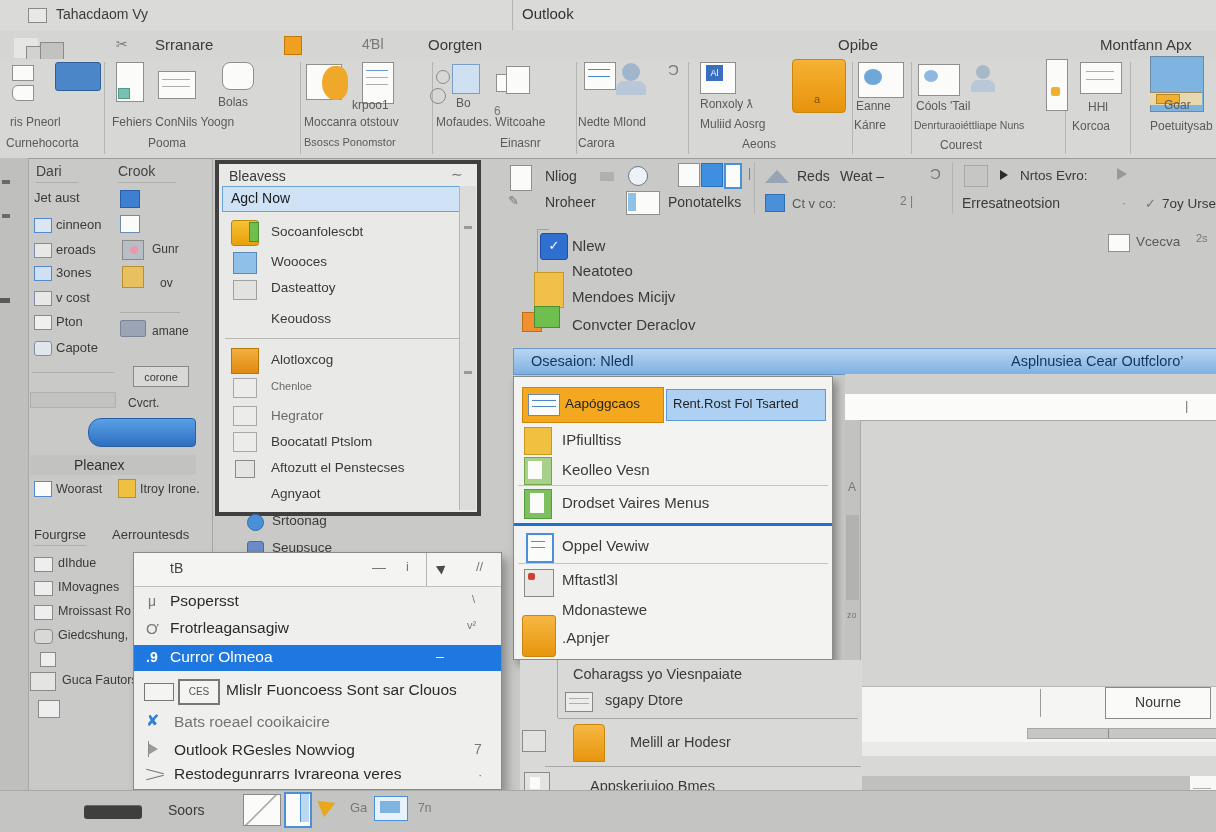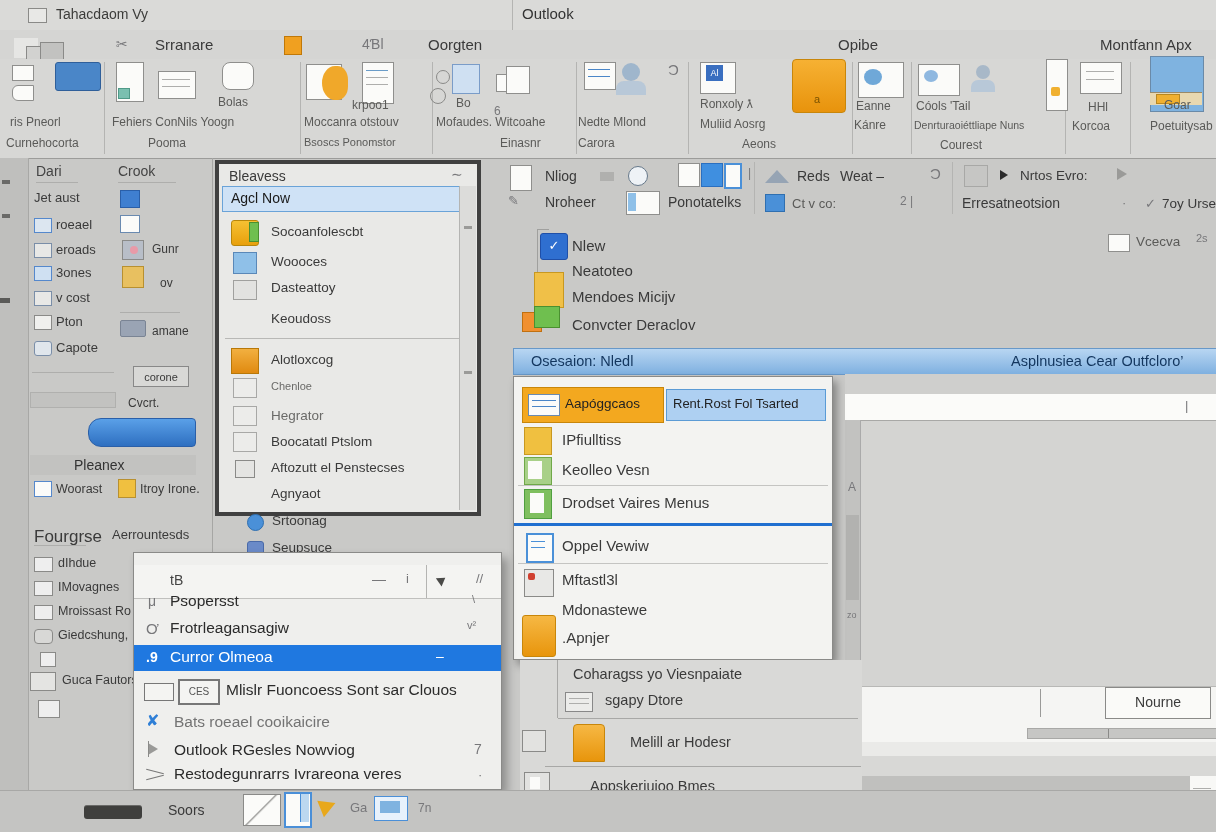--- a/index.html
+++ b/index.html
@@ -144,21 +144,21 @@
     <span class="a" style="left:2px;top:56px;width:8px;height:4px;background:#6a6a68"></span>
     <span class="a" style="left:0;top:140px;width:10px;height:5px;background:#5a5a58"></span>
   </div>
 
   <div class="a" style="left:28px;top:158px;width:184px;height:632px;border-right:1px solid #a6a6a4">
     <span class="t" style="left:8px;top:5px;font-size:14px;color:#444">Dari</span>
     <span class="hline" style="left:8px;top:24px;width:42px"></span>
     <span class="t" style="left:6px;top:32px;font-size:13px">Jet aust</span>
 
     <span class="a" style="left:6px;top:60px;width:16px;height:13px;background:#dce6f0;border:1px solid #5588cc"></span>
-    <span class="t" style="left:28px;top:59px;font-size:13px">roeael</span>
+    <span class="t" style="left:28px;top:59px;font-size:13px">cinneon</span>
     <span class="a" style="left:6px;top:85px;width:16px;height:13px;background:#e8e8e6;border:1px solid #7a8ea8"></span>
     <span class="t" style="left:28px;top:84px;font-size:13px">eroads</span>
     <span class="a" style="left:6px;top:108px;width:16px;height:13px;background:#cfe0f2;border:1px solid #5588cc"></span>
     <span class="t" style="left:28px;top:107px;font-size:13px">3ones</span>
     <span class="a" style="left:6px;top:133px;width:16px;height:13px;background:#e8e8e6;border:1px solid #7a8ea8"></span>
     <span class="t" style="left:28px;top:132px;font-size:13px">v cost</span>
     <span class="a" style="left:6px;top:157px;width:16px;height:13px;background:#f0f0ee;border:1px solid #8a8a88"></span>
     <span class="t" style="left:28px;top:156px;font-size:13px">Pton</span>
     <span class="a" style="left:6px;top:183px;width:16px;height:13px;background:#e0e6ec;border:1px solid #7a8ea8;border-radius:3px"></span>
     <span class="t" style="left:28px;top:182px;font-size:13px">Capote</span>
@@ -187,21 +187,21 @@
     <span class="a" style="left:60px;top:260px;width:106px;height:27px;background:linear-gradient(#5aa0e8,#2e6fc0);border-radius:13px 4px 4px 13px;border:1px solid #2a5fa8"></span>
 
     <span class="a" style="left:2px;top:297px;width:166px;height:20px;background:#c2c2c0"></span>
     <span class="t" style="left:46px;top:299px;font-size:14px;color:#333">Pleanex</span>
 
     <span class="a" style="left:6px;top:323px;width:16px;height:14px;background:#fbfbf9;border:1px solid #5588cc"></span>
     <span class="t" style="left:28px;top:324px;font-size:12.5px">Woorast</span>
     <span class="a" style="left:90px;top:321px;width:16px;height:17px;background:#f0c040;border:1px solid #b89030"></span>
     <span class="t" style="left:112px;top:324px;font-size:12.5px">Itroy Irone.</span>
 
-    <span class="t" style="left:6px;top:369px;font-size:17px">Fourgrse</span>
+    <span class="t" style="left:6px;top:369px;font-size:13px">Fourgrse</span>
     <span class="hline" style="left:6px;top:387px;width:52px"></span>
     <span class="t" style="left:84px;top:369px;font-size:13px">Aerrountesds</span>
 
     <span class="a" style="left:6px;top:399px;width:17px;height:13px;border:1px solid #8a8a88;background:#eee"></span>
     <span class="t" style="left:30px;top:398px;font-size:12.5px">dIhdue</span>
     <span class="a" style="left:6px;top:423px;width:17px;height:13px;border:1px solid #8a8a88;background:#eee"></span>
     <span class="t" style="left:30px;top:422px;font-size:12.5px">IMovagnes</span>
     <span class="a" style="left:6px;top:447px;width:17px;height:13px;border:1px solid #8a8a88;background:#eee"></span>
     <span class="t" style="left:30px;top:446px;font-size:12.5px">Mroissast Ro</span>
     <span class="a" style="left:6px;top:471px;width:17px;height:13px;border:1px solid #8a8a88;background:#d8d8d6;border-radius:4px"></span>
@@ -404,21 +404,21 @@
     <span class="hline" style="left:25px;top:106px;width:316px;background:#a8a8a6"></span>
 
     <span class="a" style="left:4px;top:112px;width:24px;height:22px;border:1px solid #8a8a88;background:#e2e2e0">
       <span class="a" style="left:5px;top:4px;width:10px;height:12px;background:#fbfbf9;border:1px solid #98"></span>
     </span>
     <span class="t" style="left:70px;top:118px;font-size:14.5px">Appskeriuioo Bmes</span>
     <span class="t g" style="left:-2px;top:145px;font-size:13px">®</span>
   </div>
 
   <div class="a" style="left:133px;top:552px;width:367px;height:236px;background:#efefed;border:1px solid #8a8a88;box-shadow:5px 6px 9px rgba(0,0,0,0.3)">
-    <div class="a" style="left:0;top:12px;width:367px;height:33px;background:#f4f4f2;border-bottom:1px solid #c0c0be">
+    <div class="a" style="left:0;top:0;width:367px;height:33px;background:#f4f4f2;border-bottom:1px solid #c0c0be">
       <span class="t" style="left:36px;top:7px;font-size:14px;color:#444">tB</span>
       <span class="t g" style="left:238px;top:6px;font-size:14px">—</span>
       <span class="t g" style="left:272px;top:6px;font-size:13px">i</span>
       <span class="vline" style="left:292px;top:0;height:33px"></span>
       <span class="tri-r" style="position:absolute;left:304px;top:10px;transform:rotate(-35deg);border-left-color:#4a4a48"></span>
       <span class="t g" style="left:342px;top:6px;font-size:13px">//</span>
     </div>
 
     <span class="t g" style="left:14px;top:40px;font-size:14px">μ</span>
     <span class="t" style="left:36px;top:39px;font-size:15.5px;color:#2b2b2b">Psopersst</span>

